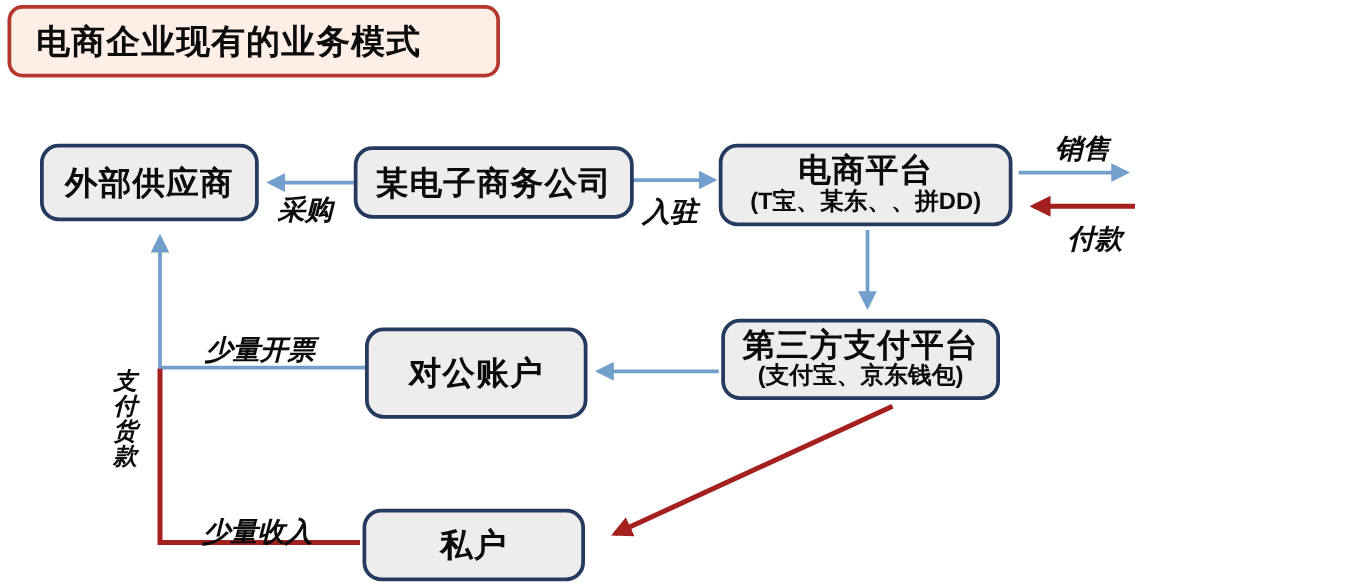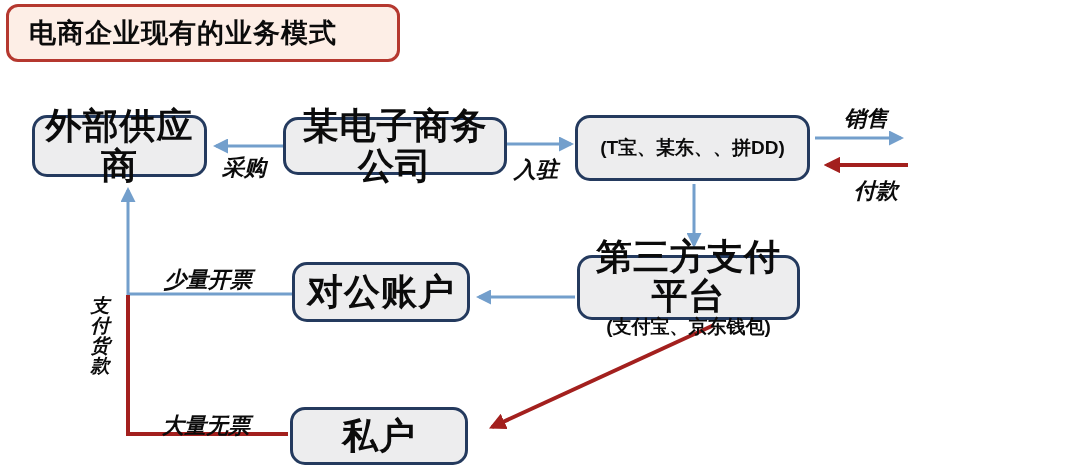--- a/index.html
+++ b/index.html
@@ -33,28 +33,28 @@
     position: absolute;
     background: #ededee;
     border: 3px solid #243a5e;
     border-radius: 15px;
     display: flex; flex-direction: column;
     align-items: center; justify-content: center;
     font-weight: bold;
     box-sizing: border-box;
     text-align: center;
   }
-  .node .main { font-size: 36px; line-height: 1.1; letter-spacing: 1px; }
+  .node .main { font-size: 26px; line-height: 1.1; letter-spacing: 1px; }
   .node .sub  { font-size: 19px; line-height: 1.2; letter-spacing: 0px; }
 
   .n-supplier   { left: 32px;  top: 115px; width: 175px; height: 62px; }
   .n-company    { left: 283px; top: 117px; width: 224px; height: 58px; }
   .n-platform   { left: 575px; top: 115px; width: 235px; height: 66px; }
   .n-consumer   { left: 910px; top: 117px; width: 166px; height: 63px; }
-  .n-corporate  { left: 292px; top: 262px; width: 178px; height: 60px; align-items: center; }
+  .n-corporate  { left: 292px; top: 262px; width: 178px; height: 73px; align-items: center; }
   .n-thirdparty { left: 577px; top: 255px; width: 223px; height: 65px; }
   .n-private    { left: 290px; top: 407px; width: 178px; height: 58px; }
 
   .edge-label {
     position: absolute;
     font-size: 22px; font-weight: bold;
     text-align: center; white-space: nowrap; font-style: italic;
   }
   .l-procurement { left: 212px; top: 153px; width: 64px; }
   .l-settle-in   { left: 508px; top: 155px; width: 56px; }
@@ -101,20 +101,21 @@
 
   <div class="node n-supplier">
     <span class="main">外部供应商</span>
   </div>
 
   <div class="node n-company">
     <span class="main">某电子商务公司</span>
   </div>
 
   <div class="node n-platform">
+    <span class="main">电商平台</span>
     <span class="sub">(T宝、某东、、拼DD)</span>
   </div>
 
 
   <div class="node n-corporate">
     <span class="main">对公账户</span>
   </div>
 
   <div class="node n-thirdparty">
     <span class="main">第三方支付平台</span>
@@ -123,16 +124,16 @@
 
   <div class="node n-private">
     <span class="main">私户</span>
   </div>
 
   <div class="edge-label l-procurement">采购</div>
   <div class="edge-label l-settle-in">入驻</div>
   <div class="edge-label l-sales">销售</div>
   <div class="edge-label l-payment">付款</div>
   <div class="edge-label l-small-invoice">少量开票</div>
-  <div class="edge-label l-bulk-no-invoice">大量无票</div>
+  <div class="edge-label l-bulk-no-invoice">少量收入</div>
   <div class="edge-label l-pay-goods">支付货款</div>
 
 </div>
 
 </body></html>

